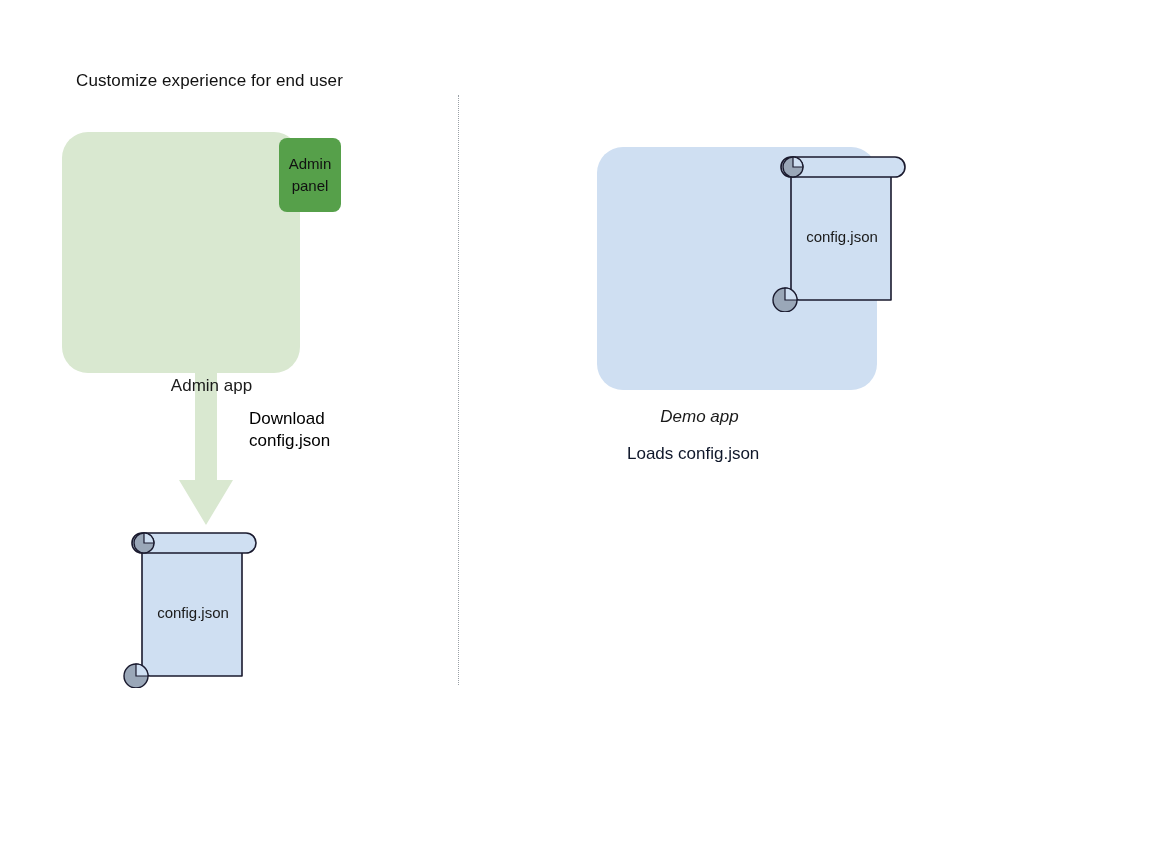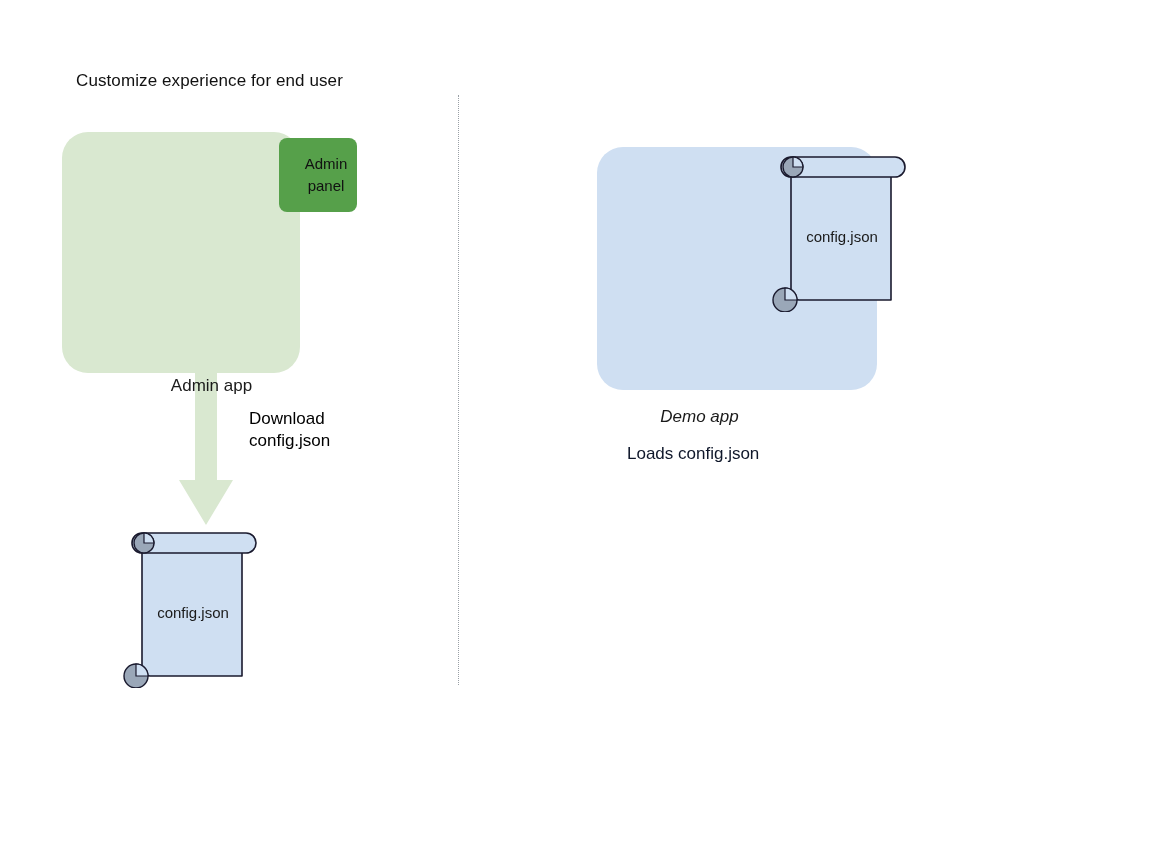--- a/index.html
+++ b/index.html
@@ -91,21 +91,20 @@
     position: absolute;
     left: 279px;
     top: 138px;
     width: 62px;
     height: 74px;
     background: #56a04a;
     border-radius: 8px;
     display: flex;
     align-items: center;
     justify-content: center;
-    padding-left: 16px;
   }
   #admin-panel .panel-text {
     font-size: 15px;
     line-height: 22px;
     color: #111111;
     text-align: center;
     white-space: pre-line;
   }
 
   

